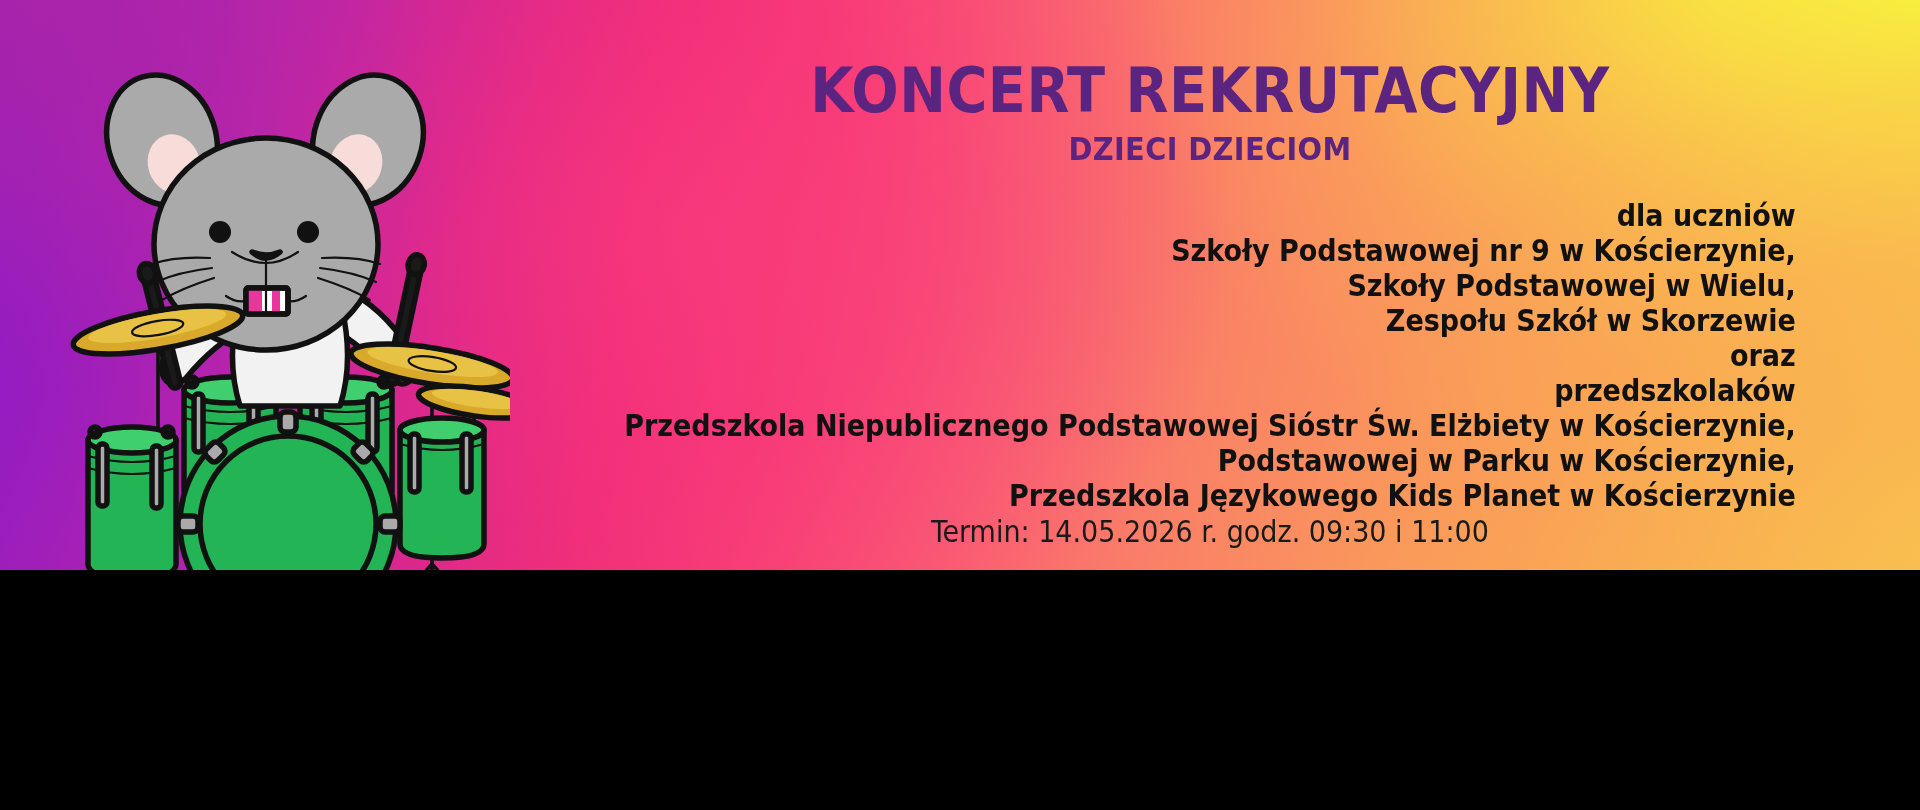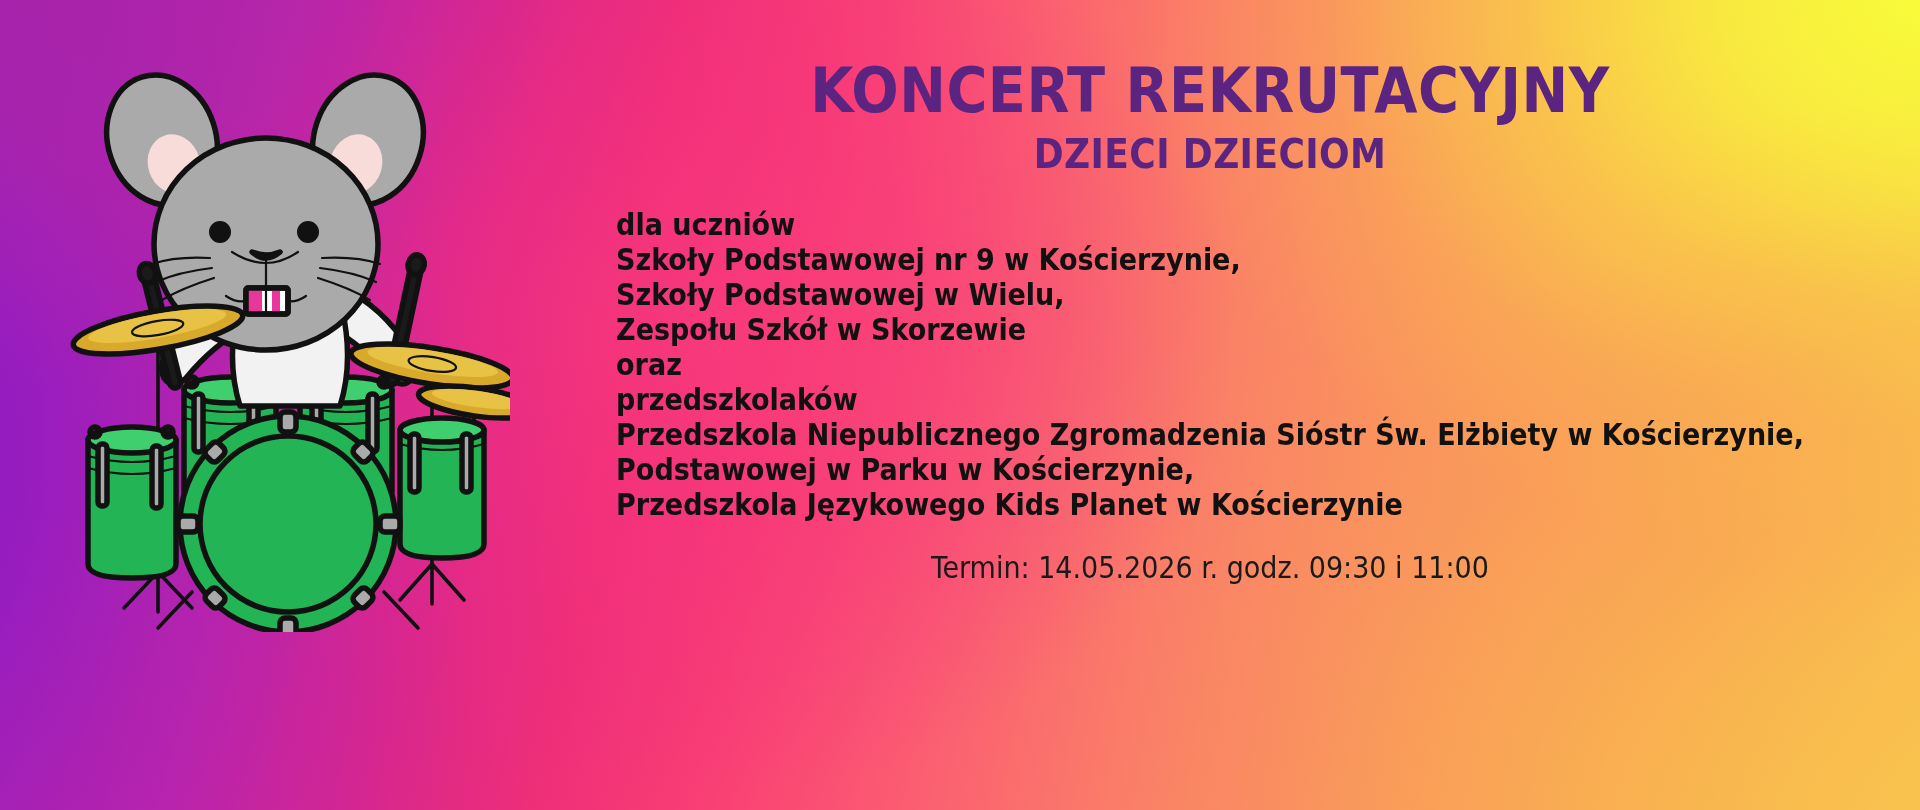--- a/index.html
+++ b/index.html
@@ -3,21 +3,21 @@
 <meta charset="utf-8">
 <style>
   html, body {
     margin: 0;
     padding: 0;
     background: #000;
   }
   #poster {
     position: relative;
     width: 1920px;
-    height: 810px;
+    height: 570px;
     overflow: hidden;
     font-family: "DejaVu Sans", sans-serif;
   }
   
   .bg-base {
     position: absolute;
     inset: 0;
     background: linear-gradient(100deg,
         #8f1fc4 0%,
         #a722b8 7%,
@@ -115,43 +115,42 @@
     font-size: 62px;
     letter-spacing: 0.5px;
     line-height: 1.08;
     color: #5b2480;
     white-space: nowrap;
     text-align: center;
   }
   .t-head2 {
     font-family: "DejaVu Sans Condensed", "Liberation Sans Narrow", "Liberation Sans", sans-serif;
     font-weight: 700;
-    font-size: 40px;
+    font-size: 32px;
     letter-spacing: 0.4px;
     line-height: 1.15;
     color: #5b2480;
     white-space: nowrap;
     text-align: left;
     margin-top: 6px;
   }
   .body-block {
     margin-top: 30px;
-    text-align: left;
+    text-align: right;
     color: #111111;
   }
   .b-line {
     font-family: "DejaVu Sans Condensed", "Liberation Sans Narrow", "Liberation Sans", sans-serif;
     font-weight: 700;
     font-size: 30px;
     line-height: 35px;
     white-space: nowrap;
     color: #111111;
   }
   .foot-block {
-    margin-top: 27px;
     text-align: center;
   }
   .f-line {
     font-family: "DejaVu Sans Condensed", "Liberation Sans Narrow", "Liberation Sans", sans-serif;
     font-weight: 400;
     font-size: 30px;
     line-height: 38px;
     white-space: nowrap;
     color: #1a1a1a;
   }
@@ -350,21 +349,21 @@
     <div class="t-head1">KONCERT REKRUTACYJNY</div>
     <div class="t-head2">DZIECI DZIECIOM</div>
 
     <div class="body-block">
       <div class="b-line">dla uczniów</div>
       <div class="b-line">Szkoły Podstawowej nr 9 w Kościerzynie,</div>
       <div class="b-line">Szkoły Podstawowej w Wielu,</div>
       <div class="b-line">Zespołu Szkół w Skorzewie</div>
       <div class="b-line">oraz</div>
       <div class="b-line">przedszkolaków</div>
-      <div class="b-line">Przedszkola Niepublicznego Zgromadzenia Sióstr Św. Elżbiety w Kościerzynie,</div>
+      <div class="b-line">Przedszkola Niepublicznego Podstawowej Sióstr Św. Elżbiety w Kościerzynie,</div>
       <div class="b-line">Podstawowej w Parku w Kościerzynie,</div>
       <div class="b-line">Przedszkola Językowego Kids Planet w Kościerzynie</div>
     </div>
 
     <div class="foot-block">
       <div class="f-line">Termin: 14.05.2026 r. godz. 09:30 i 11:00</div>
     </div>
 
   </div>
 </div>

